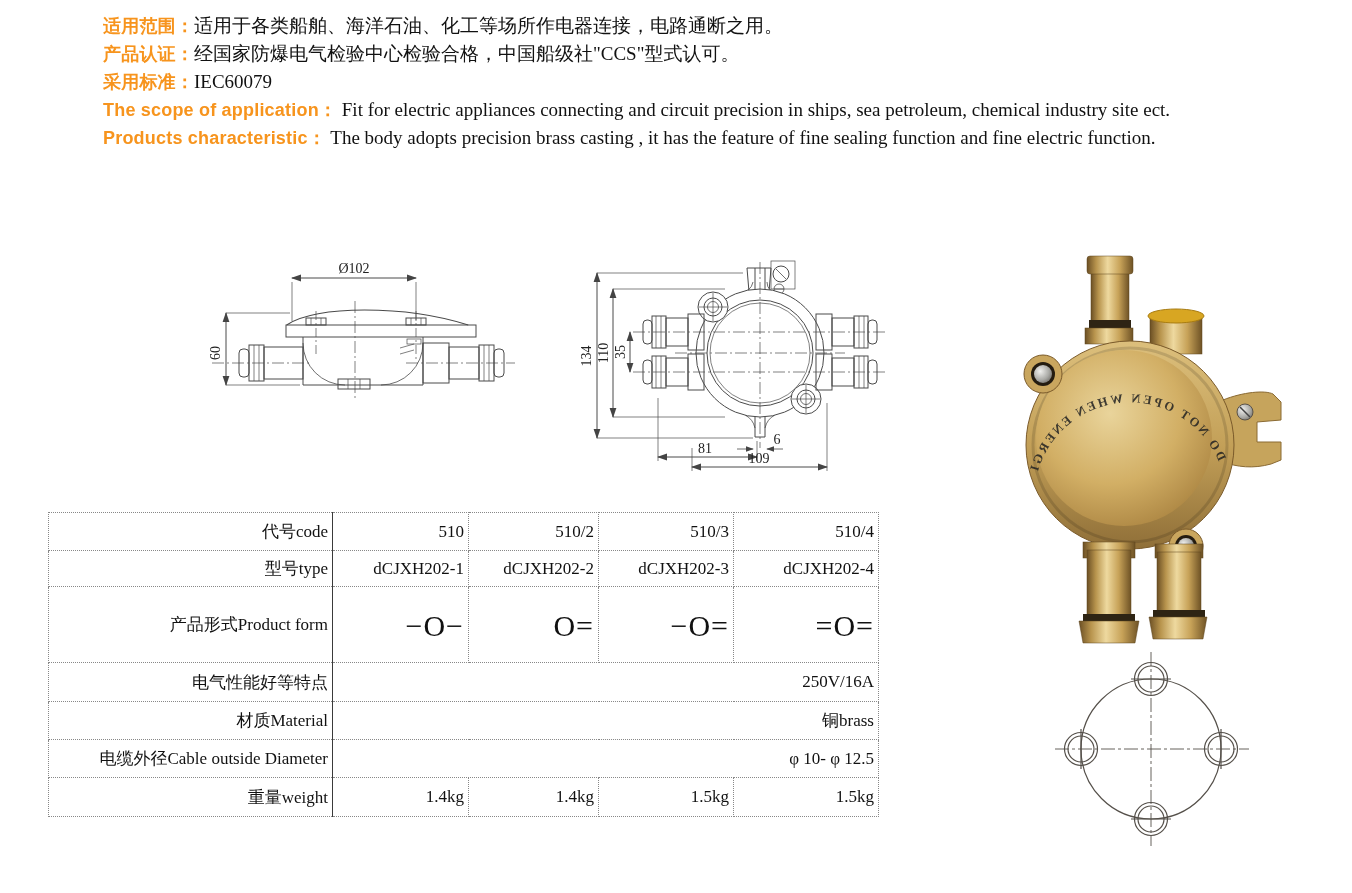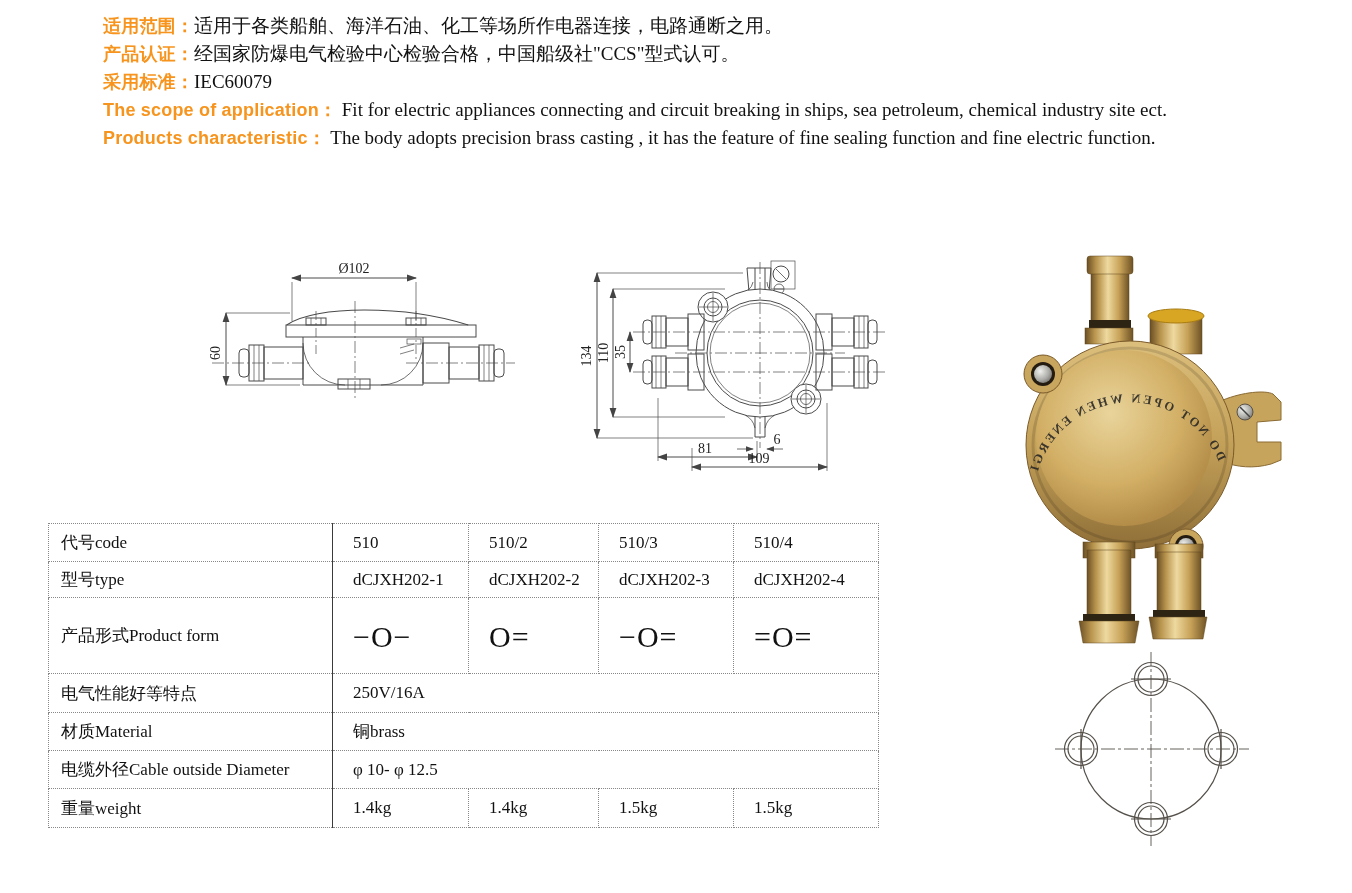--- a/index.html
+++ b/index.html
@@ -8,40 +8,40 @@
   .abs{position:absolute;}
 
   
   .intro{position:absolute;left:95px;top:12px;width:1256px;margin-left:8px;}
   .ln{margin:0;line-height:27px;font-size:19px;font-family:"Liberation Serif",serif;}
   .ln .lab{font-family:"Liberation Sans",sans-serif;font-weight:bold;color:#F7941D;
            font-size:18px;letter-spacing:0.2px;}
   .ln .txt{color:#111;}
 
   
-  table.spec{position:absolute;left:48px;top:523px;border-collapse:collapse;
-             table-layout:fixed;width:830px;border:1px dotted #777;}
+  table.spec{position:absolute;left:48px;top:512px;border-collapse:collapse;
+             table-layout:fixed;width:830px;border:1px dotted #777;text-align:right;}
   table.spec td{border:1px dotted #888;font-size:17px;color:#111;
                 padding:0 4px 0 20px;vertical-align:middle;white-space:nowrap;
                 overflow:hidden;font-family:"Liberation Serif",serif;}
   table.spec td.lab{padding-left:12px;border-right:1px solid #3a3a3a;}
   table.spec td.form{font-size:30px;letter-spacing:1px;padding-top:2px;}
 
   
   svg text{font-family:"Liberation Serif",serif;fill:#222;}
   .dimtxt{font-size:14px;}
 </style>
 </head>
 <body>
 
 <div class="intro">
   <p class="ln"><span class="lab">适用范围：</span><span class="txt">适用于各类船舶、海洋石油、化工等场所作电器连接，电路通断之用。</span></p>
   <p class="ln"><span class="lab">产品认证：</span><span class="txt">经国家防爆电气检验中心检验合格，中国船级社"CCS"型式认可。</span></p>
   <p class="ln"><span class="lab">采用标准：</span><span class="txt">IEC60079</span></p>
-  <p class="ln"><span class="lab">The scope of application：</span> <span class="txt">Fit for electric appliances connecting and circuit breaking in ships, sea petroleum, chemical industry site ect.</span></p>
+  <p class="ln"><span class="lab">The scope of application：</span> <span class="txt">Fit for electric appliances connecting and circuit precision in ships, sea petroleum, chemical industry site ect.</span></p>
   <p class="ln"><span class="lab">Products characteristic：</span> <span class="txt">The body adopts precision brass casting , it has the feature of  fine sealing function and fine electric function.</span></p>
 </div>
 
 <svg class="abs" style="left:210px;top:255px" width="315" height="152" viewBox="0 0 315 152">
   <defs>
     <marker id="arS" viewBox="0 0 10 10" refX="9" refY="5" markerWidth="10" markerHeight="10" orient="auto-start-reverse">
       <path d="M0,1.6 L10,5 L0,8.4 z" fill="#444"></path>
     </marker>
   </defs>
   <g stroke="#4a4a4a" stroke-width="1" fill="none">

